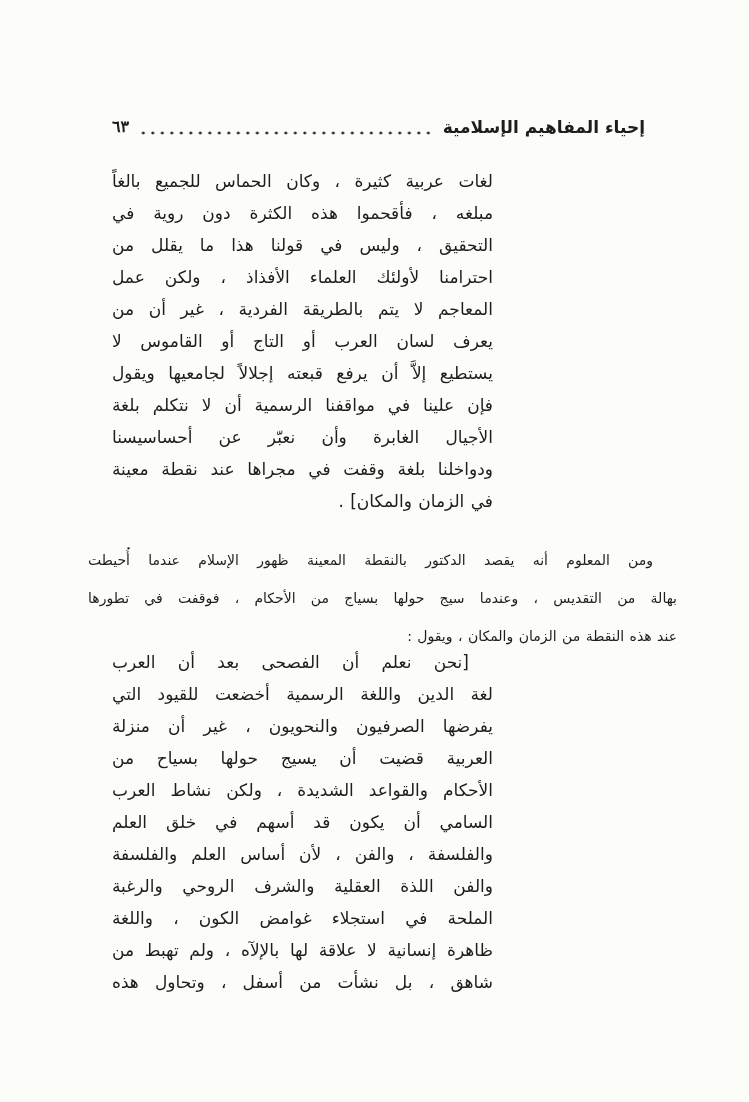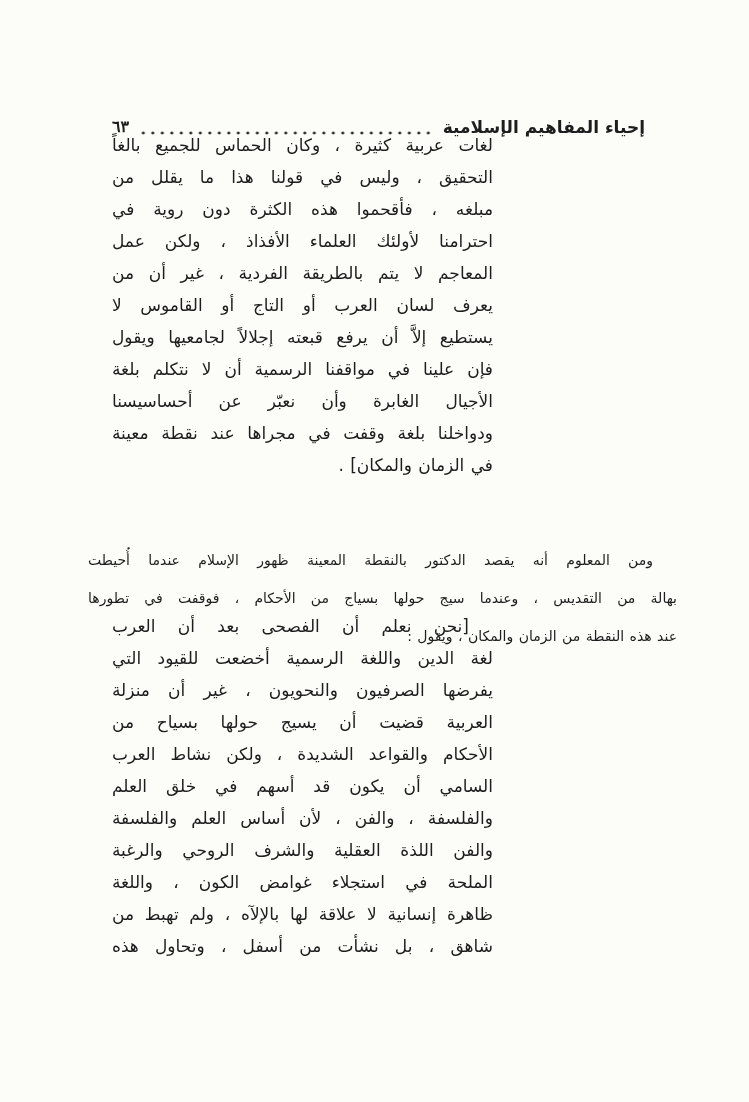--- a/index.html
+++ b/index.html
@@ -31,20 +31,21 @@
   }
   .pagenum {
     font-weight:700; font-size:16px; line-height:26px; letter-spacing:2px;
     white-space:nowrap;
     font-family:Liberation Serif, serif;
   }
   
   .quote {
     position:absolute; right:256px; width:381px;
     font-size:17px;
+    margin-top:36px;
   }
   .q1 { top:129px; }
   .q2 { top:610px; }
   .para {
     position:absolute; top:494px; right:72px; left:88px;
     font-size:14px;
     margin-top:47px;
   }
   .ln {
     height:32px; line-height:32px;
@@ -63,22 +64,22 @@
 <div class="page">
 
   <div class="header">
     <span class="running-title">إحياء المفاهيم الإسلامية</span>
     <span class="leader"></span>
     <span class="pagenum">٦٣</span>
   </div>
 
   <div class="quote q1">
     <div class="ln jl">لغات عربية كثيرة ، وكان الحماس للجميع بالغاً</div>
+    <div class="ln jl">مبلغه ، فأقحموا هذه الكثرة دون روية في</div>
     <div class="ln jl">التحقيق ، وليس في قولنا هذا ما يقلل من</div>
-    <div class="ln jl">مبلغه ، فأقحموا هذه الكثرة دون روية في</div>
     <div class="ln jl">احترامنا لأولئك العلماء الأفذاذ ، ولكن عمل</div>
     <div class="ln jl">المعاجم لا يتم بالطريقة الفردية ، غير أن من</div>
     <div class="ln jl">يعرف لسان العرب أو التاج أو القاموس لا</div>
     <div class="ln jl">يستطيع إلاَّ أن يرفع قبعته إجلالاً لجامعيها ويقول</div>
     <div class="ln jl">فإن علينا في مواقفنا الرسمية أن لا نتكلم بلغة</div>
     <div class="ln jl">الأجيال الغابرة وأن نعبّر عن أحساسيسنا</div>
     <div class="ln jl">ودواخلنا بلغة وقفت في مجراها عند نقطة معينة</div>
     <div class="ln el">في الزمان والمكان] .</div>
   </div>
 

